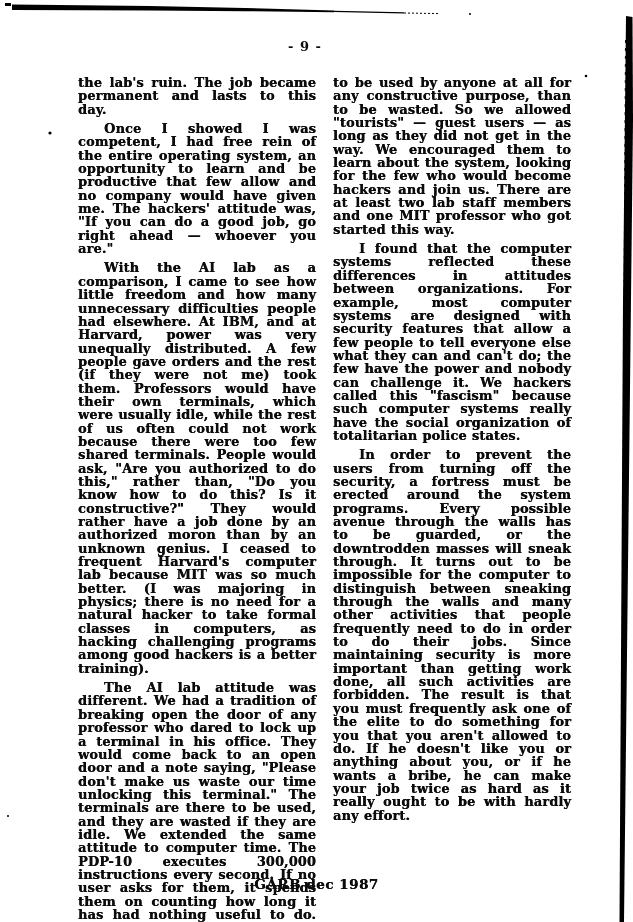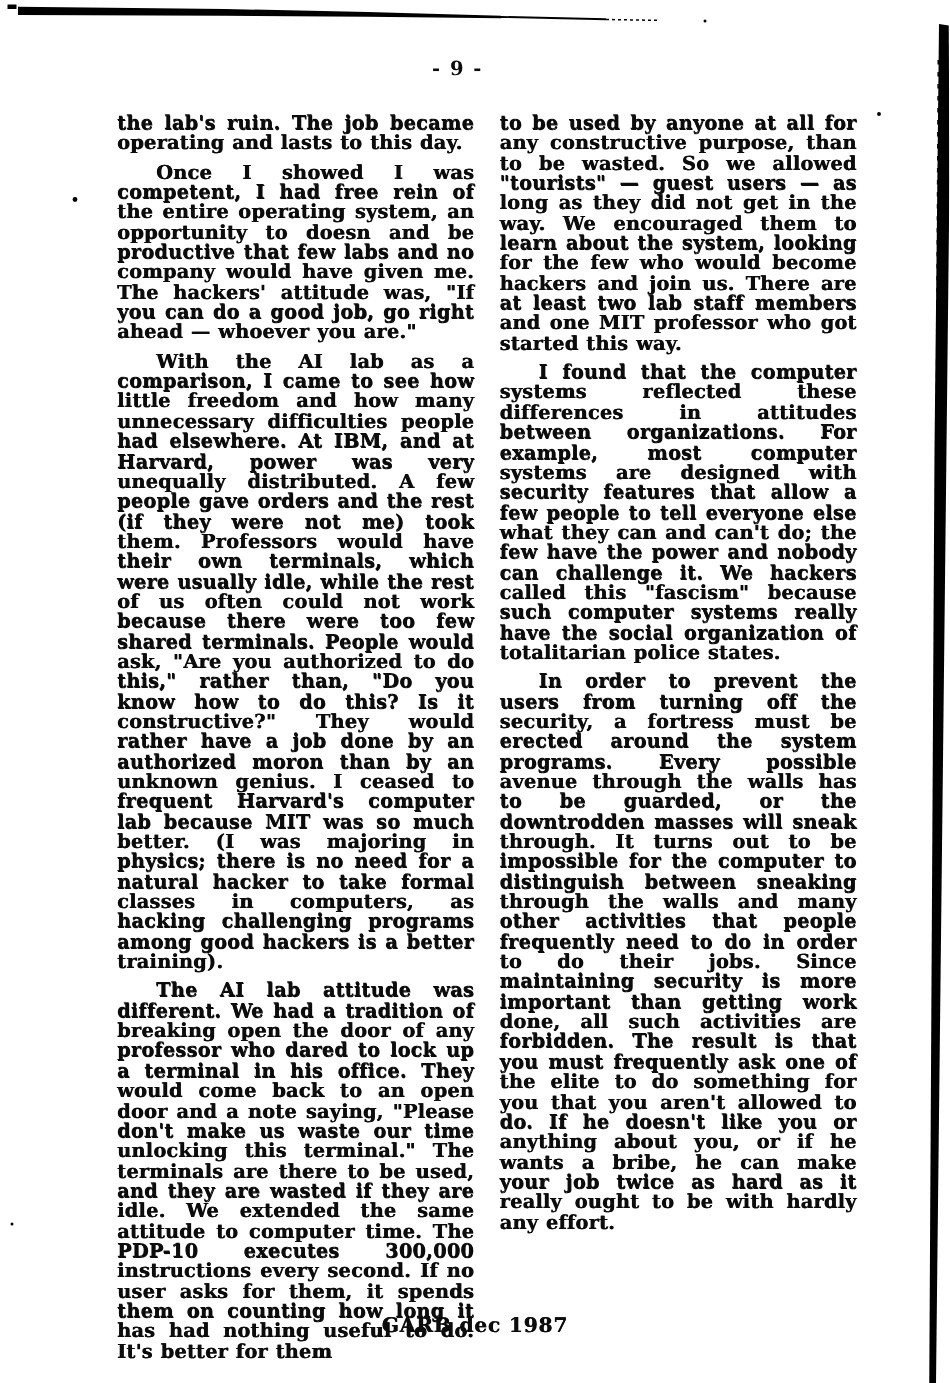--- a/index.html
+++ b/index.html
@@ -86,22 +86,22 @@
     <line x1="625.5" y1="40" x2="621" y2="880" stroke="#000" stroke-width="1" stroke-dasharray="3,5"></line>
     <circle cx="50" cy="133" r="1.6" fill="#000"></circle>
     <circle cx="586" cy="76" r="1.3" fill="#000"></circle>
     <circle cx="8" cy="816" r="1" fill="#000"></circle>
   </svg>
 
   <div class="pageno">- 9 -</div>
 
   <div class="columns">
     <div class="col">
-      <p>the lab's ruin. The job became operating and lasts to this day.</p>
-      <p class="indent">Once I showed I was competent, I had free rein of the entire operating system, an opportunity to doesn and be productive that few labs and no company would have given me. The hackers' attitude was, "If you can do a good job, go right ahead — whoever you are."</p>
+      <p>the lab's ruin. The job became permanent and lasts to this day.</p>
+      <p class="indent">Once I showed I was competent, I had free rein of the entire operating system, an opportunity to learn and be productive that few allow and no company would have given me. The hackers' attitude was, "If you can do a good job, go right ahead — whoever you are."</p>
       <p class="indent">With the AI lab as a comparison, I came to see how little freedom and how many unnecessary difficulties people had elsewhere. At IBM, and at Harvard, power was very unequally distributed. A few people gave orders and the rest (if they were not me) took them. Professors would have their own terminals, which were usually idle, while the rest of us often could not work because there were too few shared terminals. People would ask, "Are you authorized to do this," rather than, "Do you know how to do this? Is it constructive?" They would rather have a job done by an authorized moron than by an unknown genius. I ceased to frequent Harvard's computer lab because MIT was so much better. (I was majoring in physics; there is no need for a natural hacker to take formal classes in computers, as hacking challenging programs among good hackers is a better training).</p>
       <p class="indent">The AI lab attitude was different. We had a tradition of breaking open the door of any professor who dared to lock up a terminal in his office. They would come back to an open door and a note saying, "Please don't make us waste our time unlocking this terminal." The terminals are there to be used, and they are wasted if they are idle. We extended the same attitude to computer time. The PDP-10 executes 300,000 instructions every second. If no user asks for them, it spends them on counting how long it has had nothing useful to do.  It's better for them</p>
     </div>
     <div class="col">
       <p>to be used by anyone at all for any constructive purpose, than to be wasted. So we allowed "tourists" — guest users — as long as they did not get in the way. We encouraged them to learn about the system, looking for the few who would become hackers and join us. There are at least two lab staff members and one MIT professor who got started this way.</p>
       <p class="indent">I found that the computer systems reflected these differences in attitudes between organizations. For example, most computer systems are designed with security features that allow a few people to tell everyone else what they can and can't do; the few have the power and nobody can challenge it. We hackers called this "fascism" because such computer systems really have the social organization of totalitarian police states.</p>
       <p class="indent">In order to prevent the users from turning off the security, a fortress must be erected around the system programs. Every possible avenue through the walls has to be guarded, or the downtrodden masses will sneak through. It turns out to be impossible for the computer to distinguish between sneaking through the walls and many other activities that people frequently need to do in order to do their jobs. Since maintaining security is more important than getting work done, all such activities are forbidden. The result is that you must frequently ask one of the elite to do something for you that you aren't allowed to do. If he doesn't like you or anything about you, or if he wants a bribe, he can make your job twice as hard as it really ought to be with hardly any effort.</p>
     </div>
   </div>
 

